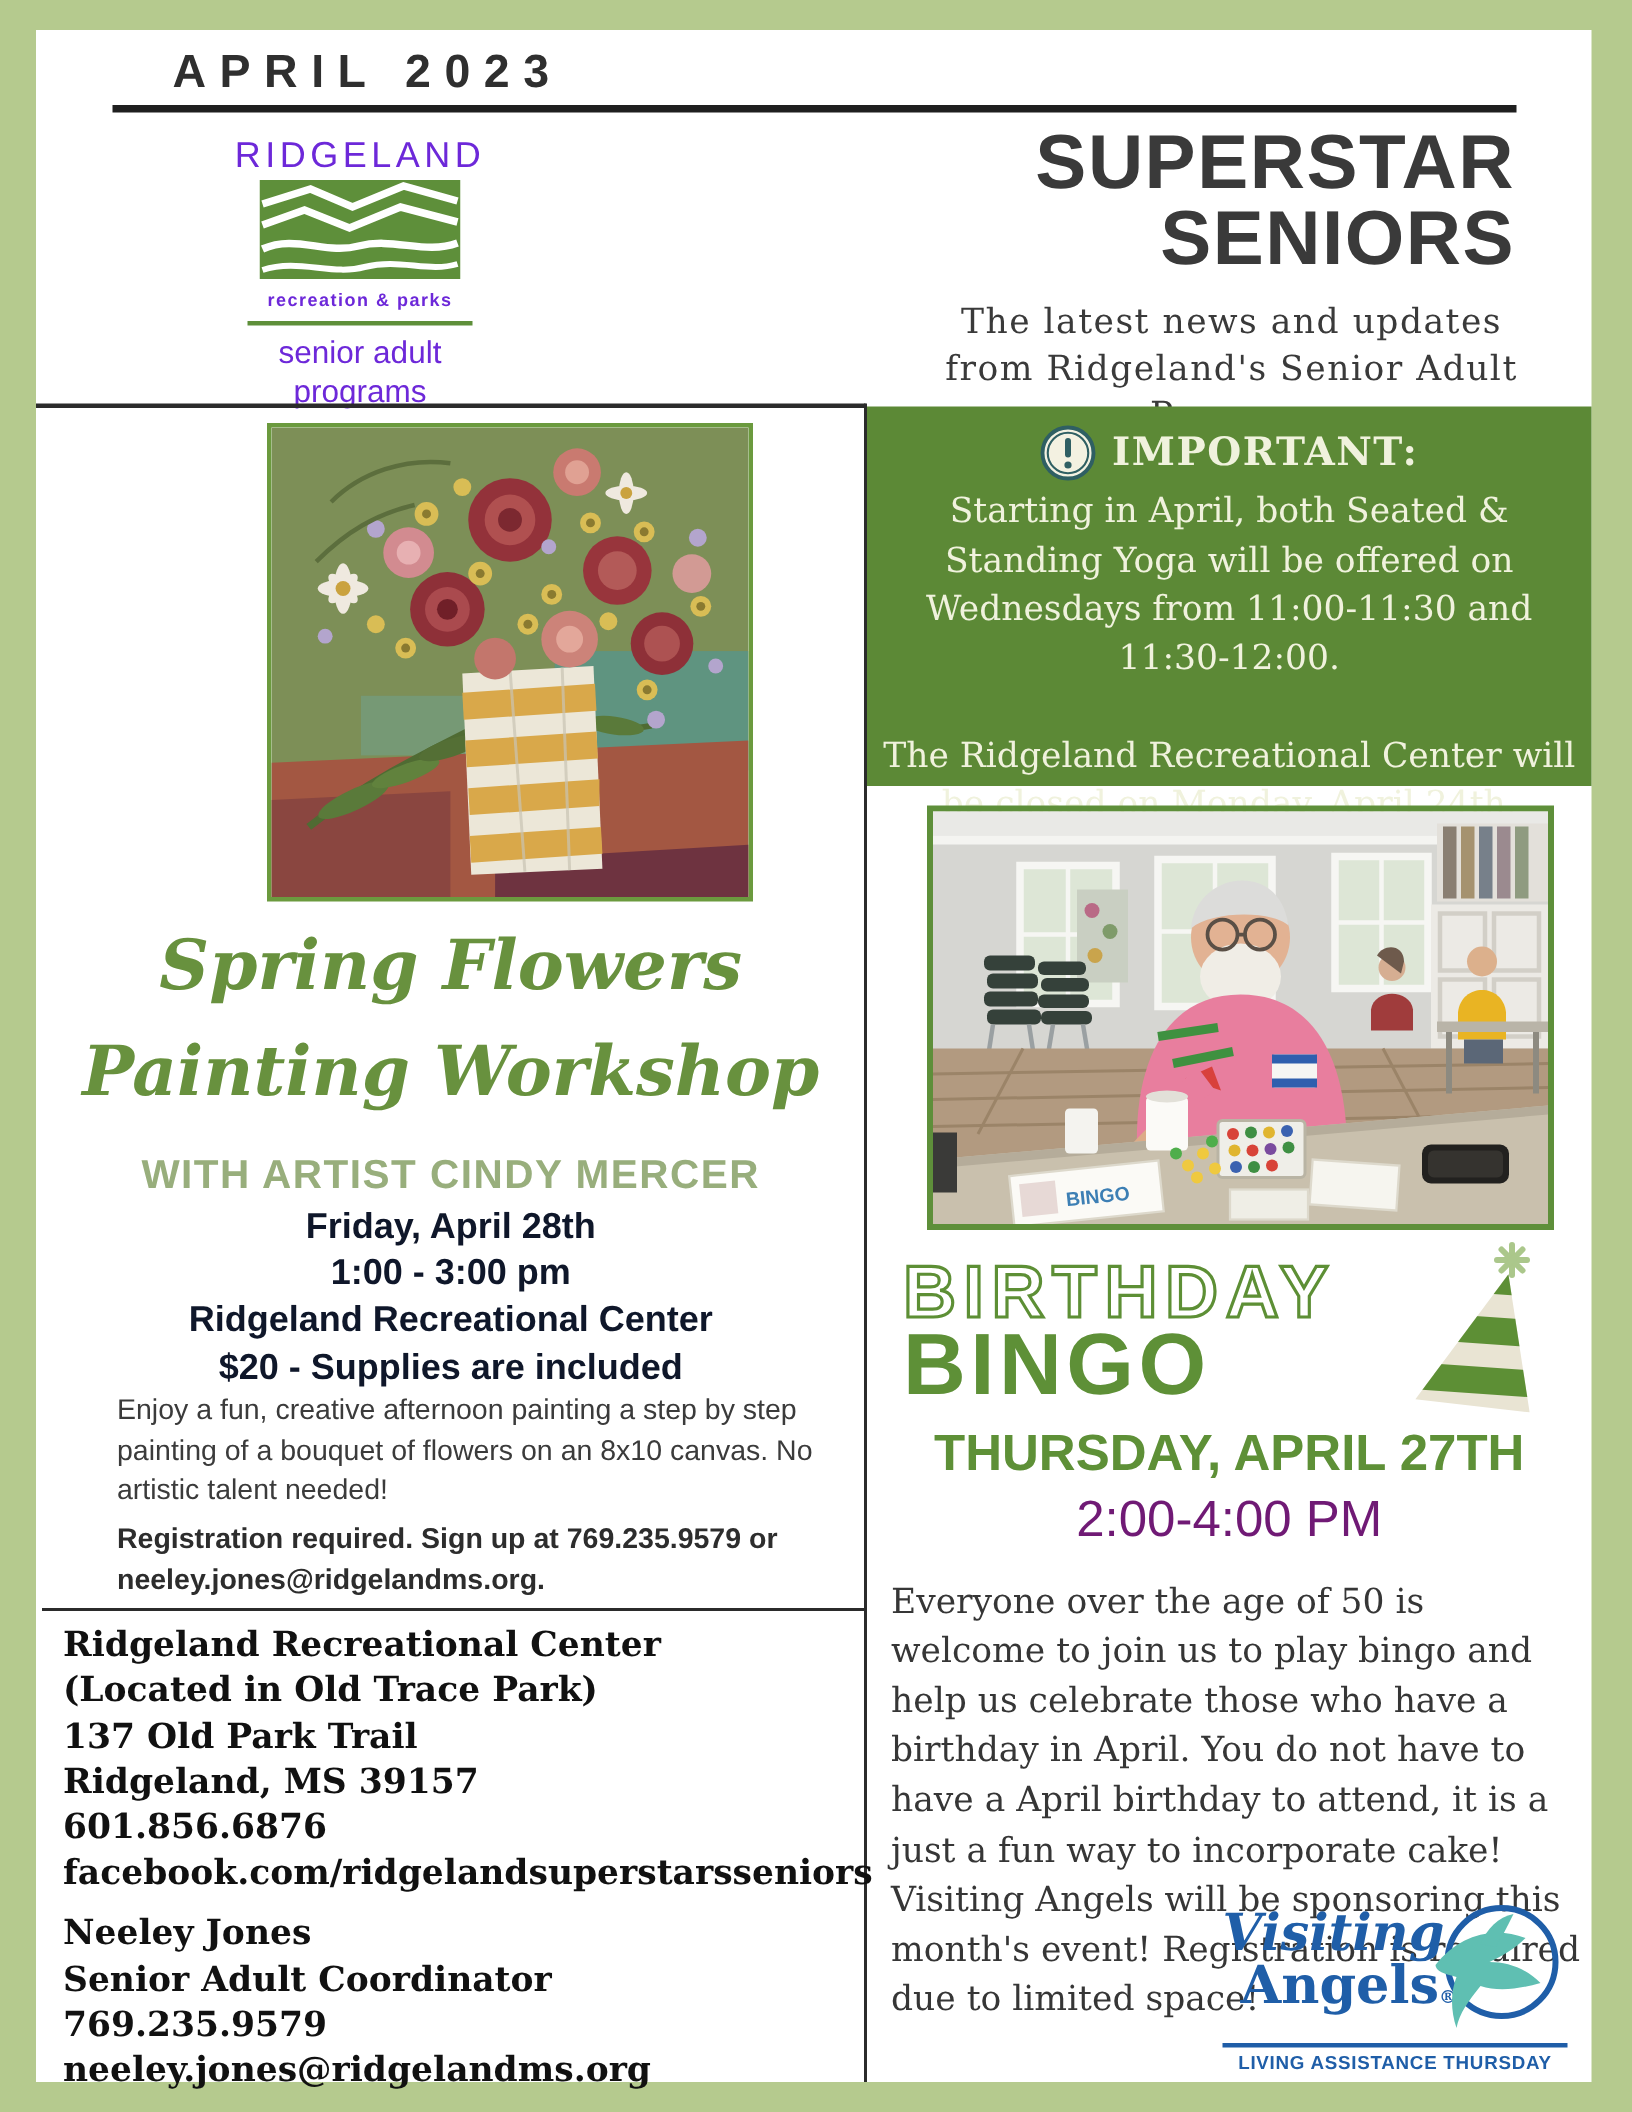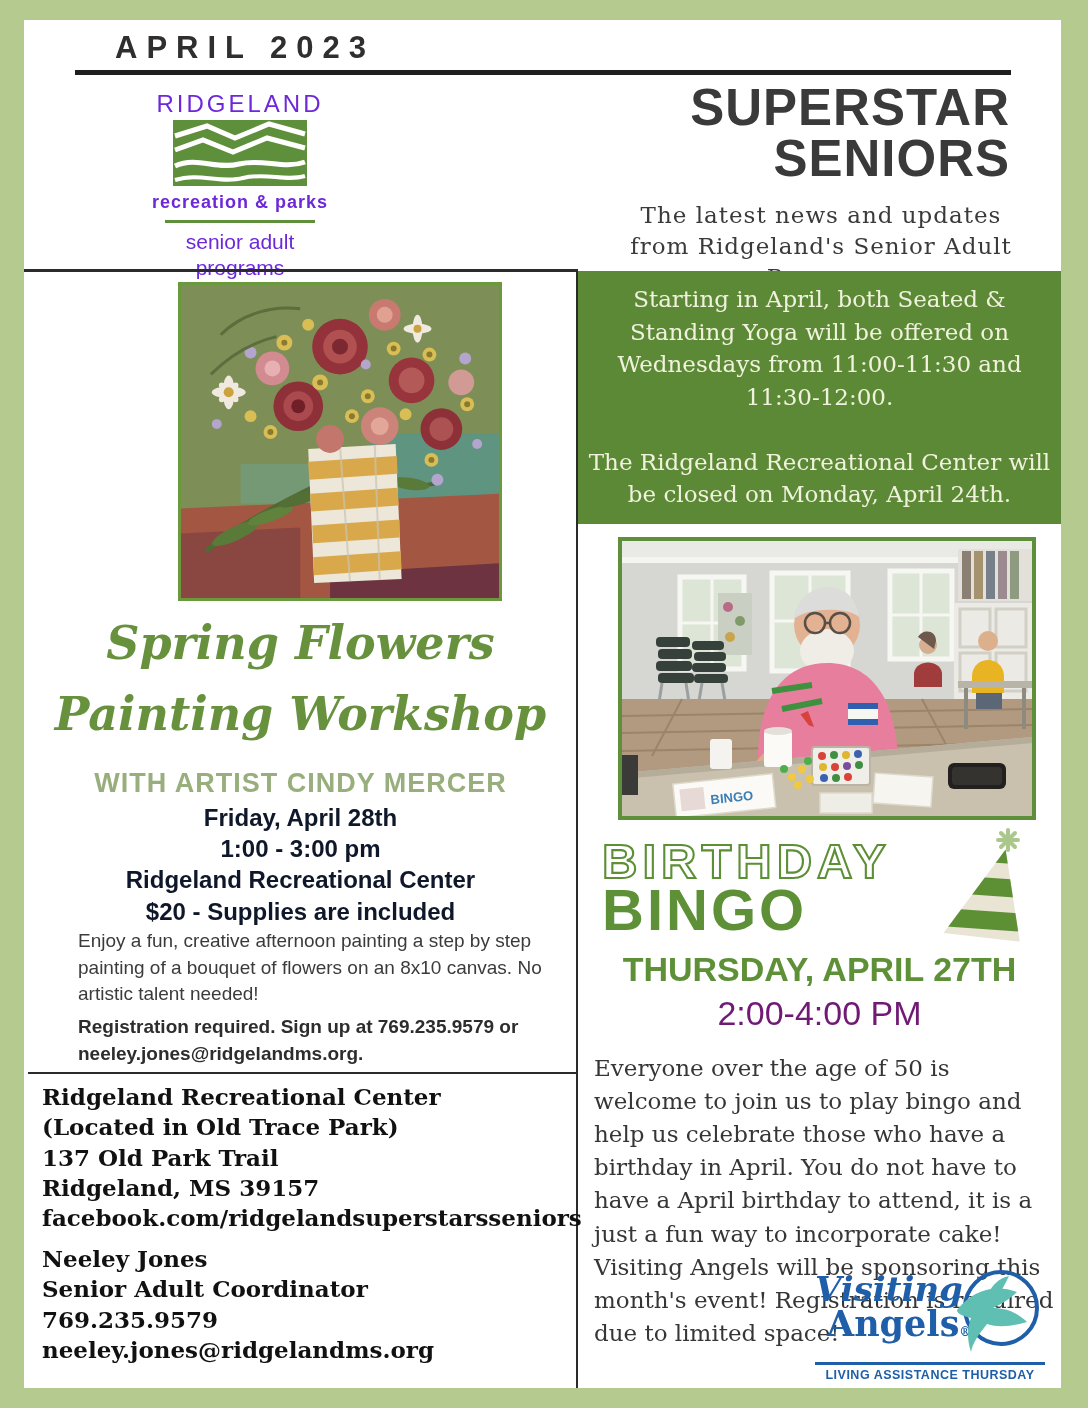--- a/index.html
+++ b/index.html
@@ -8,21 +8,21 @@
   #page { position:absolute; left:0; top:0; width:1088px; height:1408px; background:#b5ca8e; overflow:hidden; }
   #content { position:absolute; left:24px; top:20px; width:1037px; height:1368px; background:#ffffff; }
 
   .abs { position:absolute; }
 
   
   .issue { left:91px; top:10px; font-size:31px; font-weight:bold; letter-spacing:9px; color:#2f2f2f; }
   .top-rule { left:51px; top:50px; width:936px; height:5px; background:#1f1f1f; }
   .logo-block { left:116px; top:70px; width:200px; text-align:center; color:#6d28d9; }
   .logo-name { font-size:24px; letter-spacing:3px; font-weight:400; }
-  .logo-tag { font-size:18px; font-weight:bold; letter-spacing:1px; margin-top:2px; }
+  .logo-tag { font-size:12px; font-weight:bold; letter-spacing:1px; margin-top:2px; }
   .logo-underline { width:150px; height:3px; background:#5e8f3a; margin:7px auto 6px auto; }
   .logo-program { font-size:21px; line-height:1.25; width:150px; margin:0 auto; }
   .masthead { right:51px; top:62px; text-align:right; font-size:51px; font-weight:800; color:#3a3a3a; line-height:1.0; letter-spacing:1px; }
   .subhead { right:30px; top:180px; width:420px; text-align:center; font-family:"DejaVu Serif", serif; font-size:23px; color:#3a3a3a; line-height:1.35; letter-spacing:1px; }
 
   
   .left-rule { left:0; top:249px; width:553px; height:3px; background:#2b2b2b; }
   .v-divider { left:552px; top:249px; width:2px; height:1119px; background:#2b2b2b; }
   .contact-rule { left:4px; top:1052px; width:549px; height:2px; background:#2b2b2b; }
 
@@ -97,20 +97,29 @@
     <div class="abs masthead">
       <div>SUPERSTAR</div>
       <div>SENIORS</div>
     </div>
     <div class="abs subhead">The latest news and updates from Ridgeland's Senior Adult Program</div>
 
     <div class="abs left-rule"></div>
     <div class="abs v-divider"></div>
 
     <div class="abs important-box">
+      <div class="important-head">
+        <svg width="38" height="38" viewBox="0 0 38 38">
+          <circle cx="19" cy="19" r="17" fill="#f3f1e1" stroke="#2f5f63" stroke-width="2.6"></circle>
+          <circle cx="19" cy="19" r="13.5" fill="none" stroke="#2f5f63" stroke-width="1.4"></circle>
+          <rect x="17" y="9" width="4" height="13" rx="2" fill="#2f5f63"></rect>
+          <circle cx="19" cy="27" r="2.4" fill="#2f5f63"></circle>
+        </svg>
+        <span class="important-label">IMPORTANT:</span>
+      </div>
       <div class="important-para">Starting in April, both Seated &amp; Standing Yoga will be offered on Wednesdays from 11:00-11:30 and 11:30-12:00.</div>
       <div class="important-gap"></div>
       <div class="important-para">The Ridgeland Recreational Center will be closed on Monday, April 24th.</div>
     </div>
 
     <div class="abs flower-img">
       <svg viewBox="0 0 320 315" preserveAspectRatio="none">
         <rect x="0" y="0" width="320" height="315" fill="#7d8f57"></rect>
         <rect x="190" y="150" width="130" height="80" fill="#57958b" opacity="0.8"></rect>
         <rect x="60" y="180" width="90" height="40" fill="#6fa394" opacity="0.5"></rect>
@@ -218,20 +227,21 @@
     <div class="abs desc">Enjoy a fun, creative afternoon painting a step by step painting of a bouquet of flowers on an 8x10 canvas. No artistic talent needed!</div>
     <div class="abs registration">Registration required. Sign up at 769.235.9579 or neeley.jones@ridgelandms.org.</div>
 
     <div class="abs contact-rule"></div>
 
     <div class="abs contact">
       <div>Ridgeland Recreational Center</div>
       <div>(Located in Old Trace Park)</div>
       <div>137 Old Park Trail</div>
       <div>Ridgeland, MS 39157</div>
+      <div>601.856.6876</div>
       <div>facebook.com/ridgelandsuperstarsseniors</div>
       <div class="group2">
         <div>Neeley Jones</div>
         <div>Senior Adult Coordinator</div>
         <div>769.235.9579</div>
         <div>neeley.jones@ridgelandms.org</div>
       </div>
     </div>
 
     <div class="abs photo">

